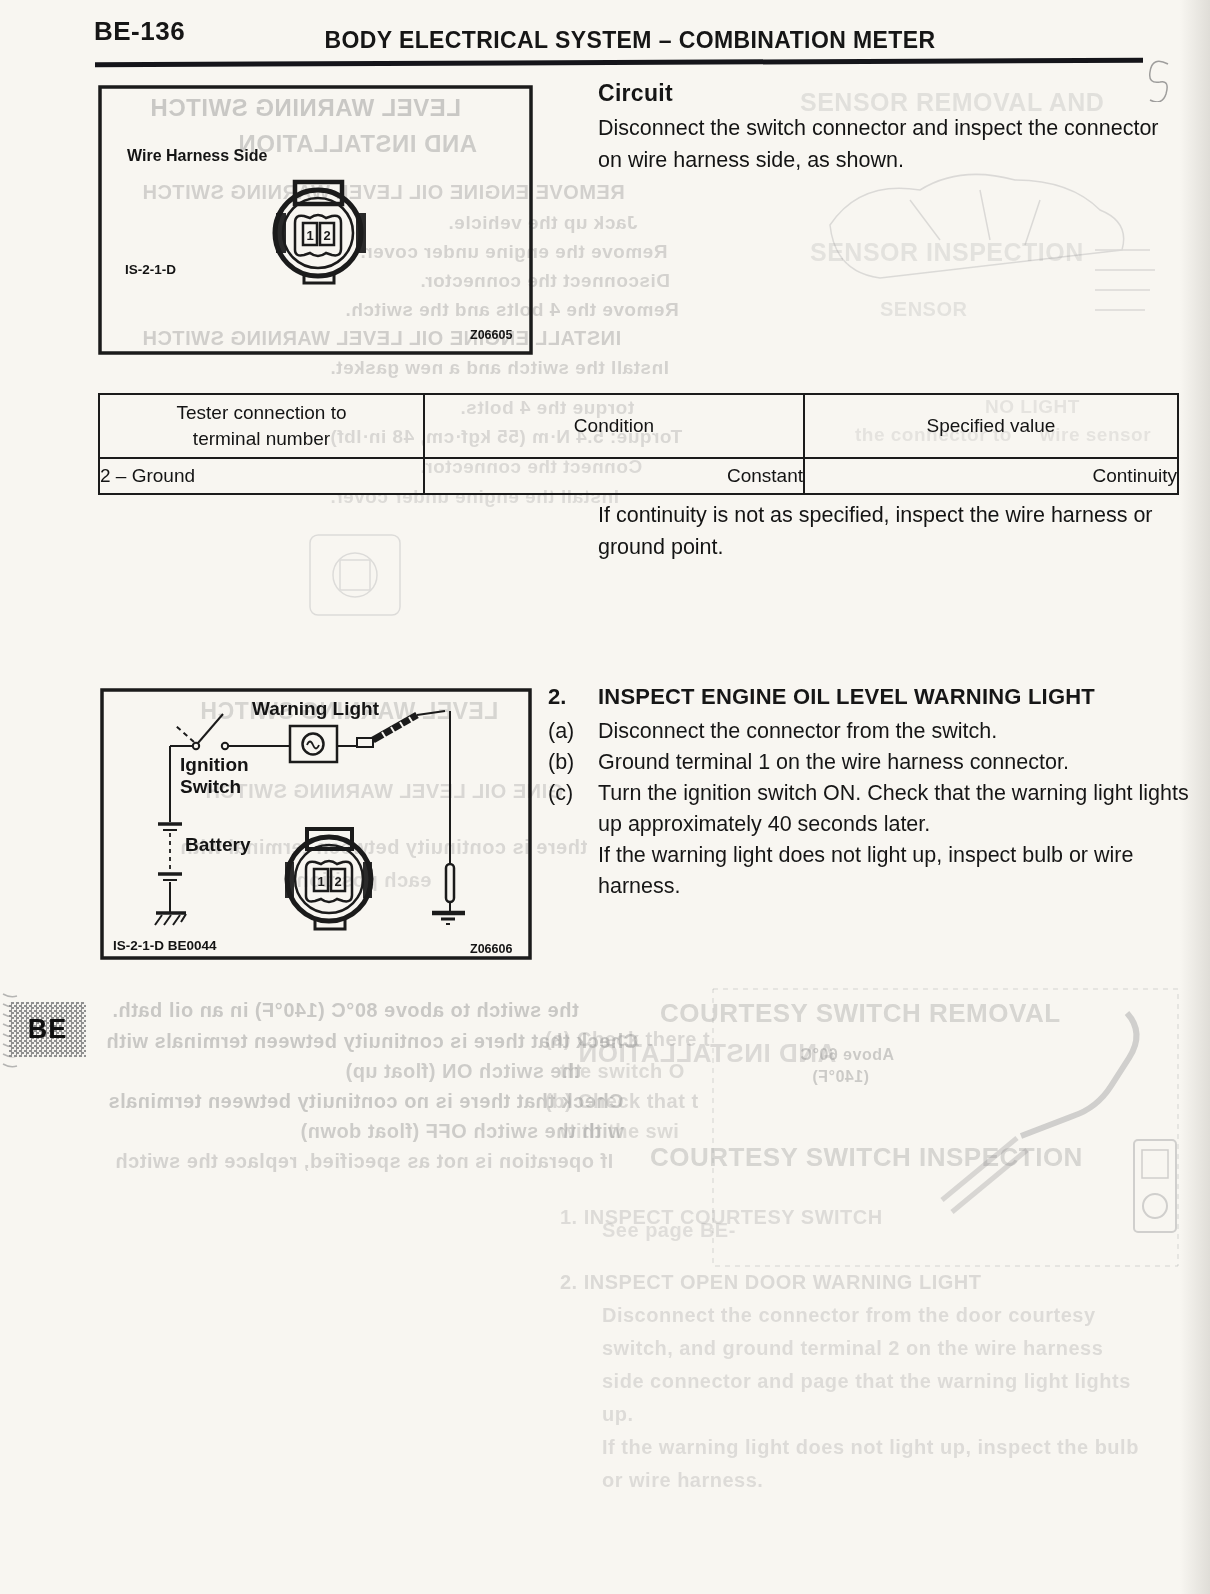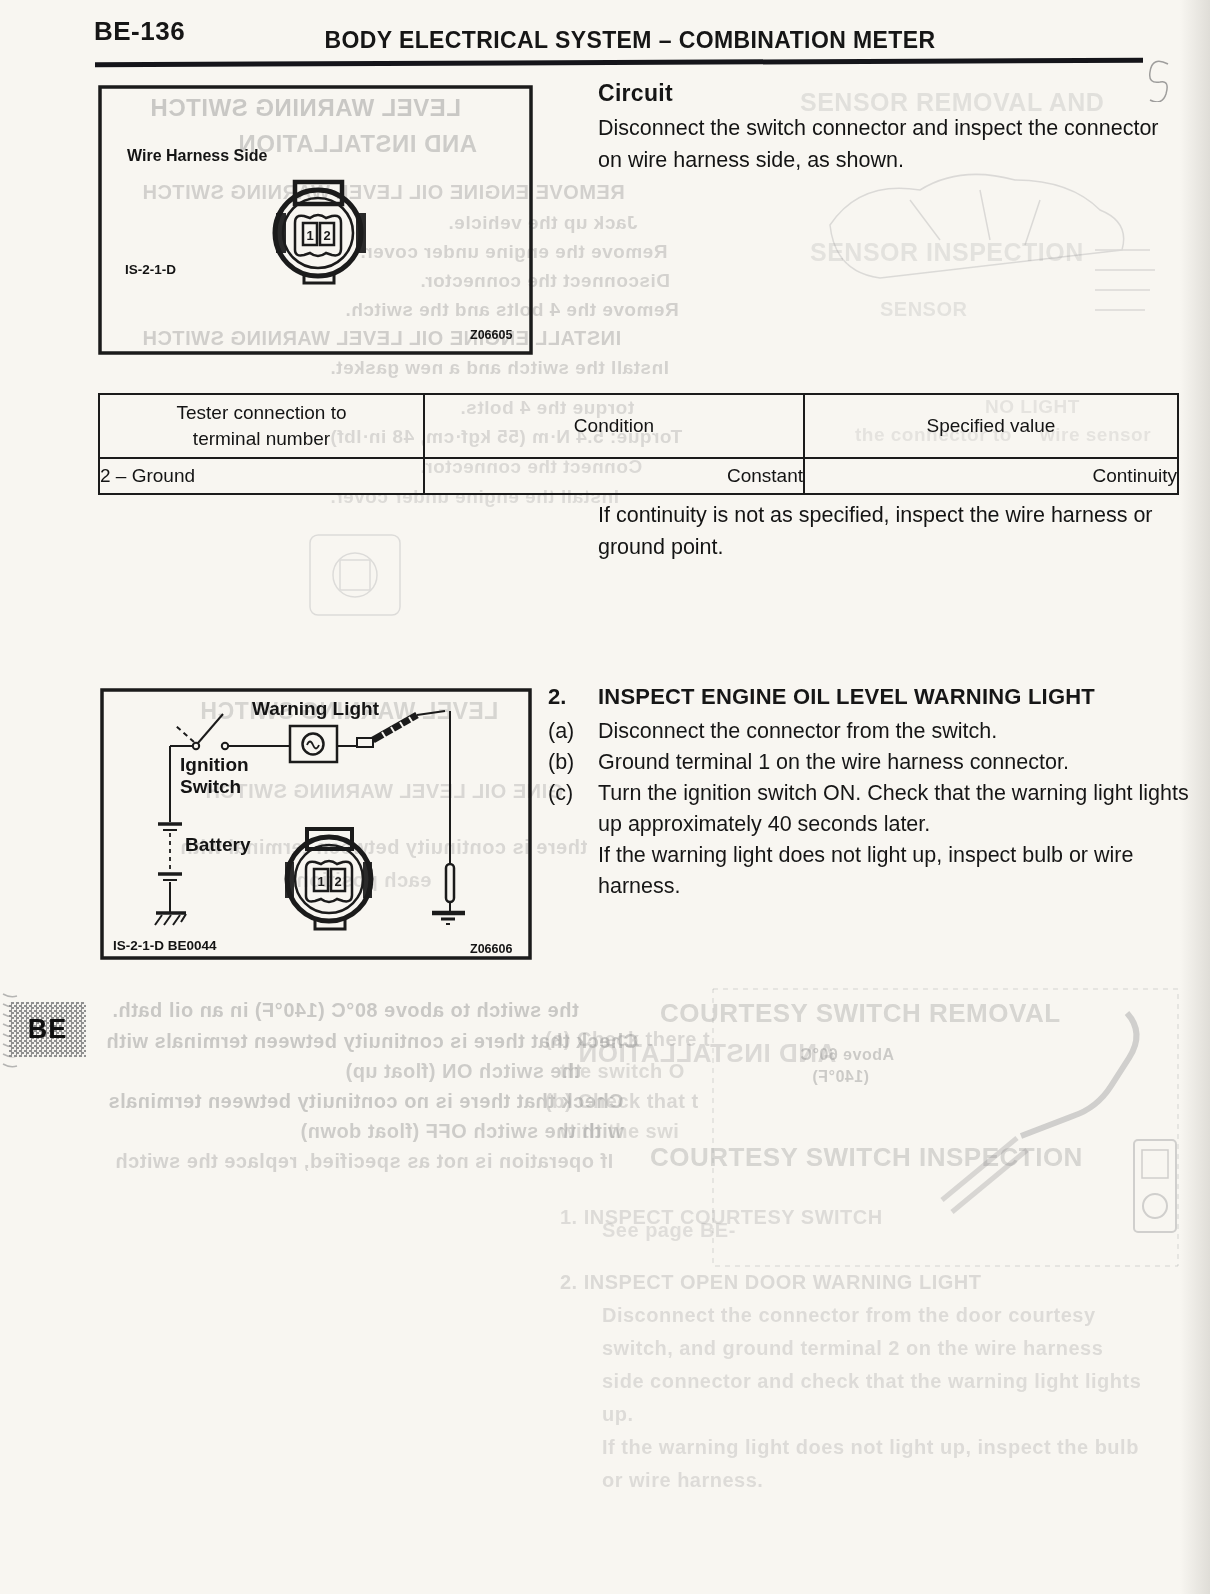--- a/index.html
+++ b/index.html
@@ -129,21 +129,21 @@
       <span class="ghost" style="left: 545px; top: 1028px; font-size: 20px; opacity: 0.28;">(a)  Check there t</span>
       <span class="ghost" style="left: 560px; top: 1060px; font-size: 20px; opacity: 0.26;">the switch O</span>
       <span class="ghost" style="left: 545px; top: 1090px; font-size: 20px; opacity: 0.28;">(b)  Check that t</span>
       <span class="ghost" style="left: 560px; top: 1120px; font-size: 20px; opacity: 0.26;">with the swi</span>
       <span class="ghost" style="left: 650px; top: 1142px; font-size: 26px; opacity: 0.3;">COURTESY SWITCH INSPECTION</span>
       <span class="ghost" style="left: 560px; top: 1206px; font-size: 20px; opacity: 0.24;">1.   INSPECT COURTESY SWITCH</span>
       <span class="ghost" style="left: 602px; top: 1219px; font-size: 20px; opacity: 0.22;">See page BE-</span>
       <span class="ghost" style="left: 560px; top: 1271px; font-size: 20px; opacity: 0.26;">2.   INSPECT OPEN DOOR WARNING LIGHT</span>
       <span class="ghost" style="left: 602px; top: 1304px; font-size: 20px; opacity: 0.24;">Disconnect the connector from the door courtesy</span>
       <span class="ghost" style="left: 602px; top: 1337px; font-size: 20px; opacity: 0.24;">switch, and ground terminal 2 on the wire harness</span>
-      <span class="ghost" style="left: 602px; top: 1370px; font-size: 20px; opacity: 0.24;">side connector and check that the warning light lights</span>
+      <span class="ghost" style="left: 602px; top: 1370px; font-size: 20px; opacity: 0.24;">side connector and page that the warning light lights</span>
       <span class="ghost" style="left: 602px; top: 1403px; font-size: 20px; opacity: 0.24;">up.</span>
       <span class="ghost" style="left: 602px; top: 1436px; font-size: 20px; opacity: 0.24;">If the warning light does not light up, inspect the bulb</span>
       <span class="ghost" style="left: 602px; top: 1469px; font-size: 20px; opacity: 0.24;">or wire harness.</span>
     </div>
 
   <div class="abs hdr-code">BE-136</div>
   <div class="abs hdr-title">BODY ELECTRICAL SYSTEM – COMBINATION METER</div>
   <div class="abs hdr-rule"></div>
 
   <div class="abs figure" style="left:98px;top:85px;width:435px;height:270px">

